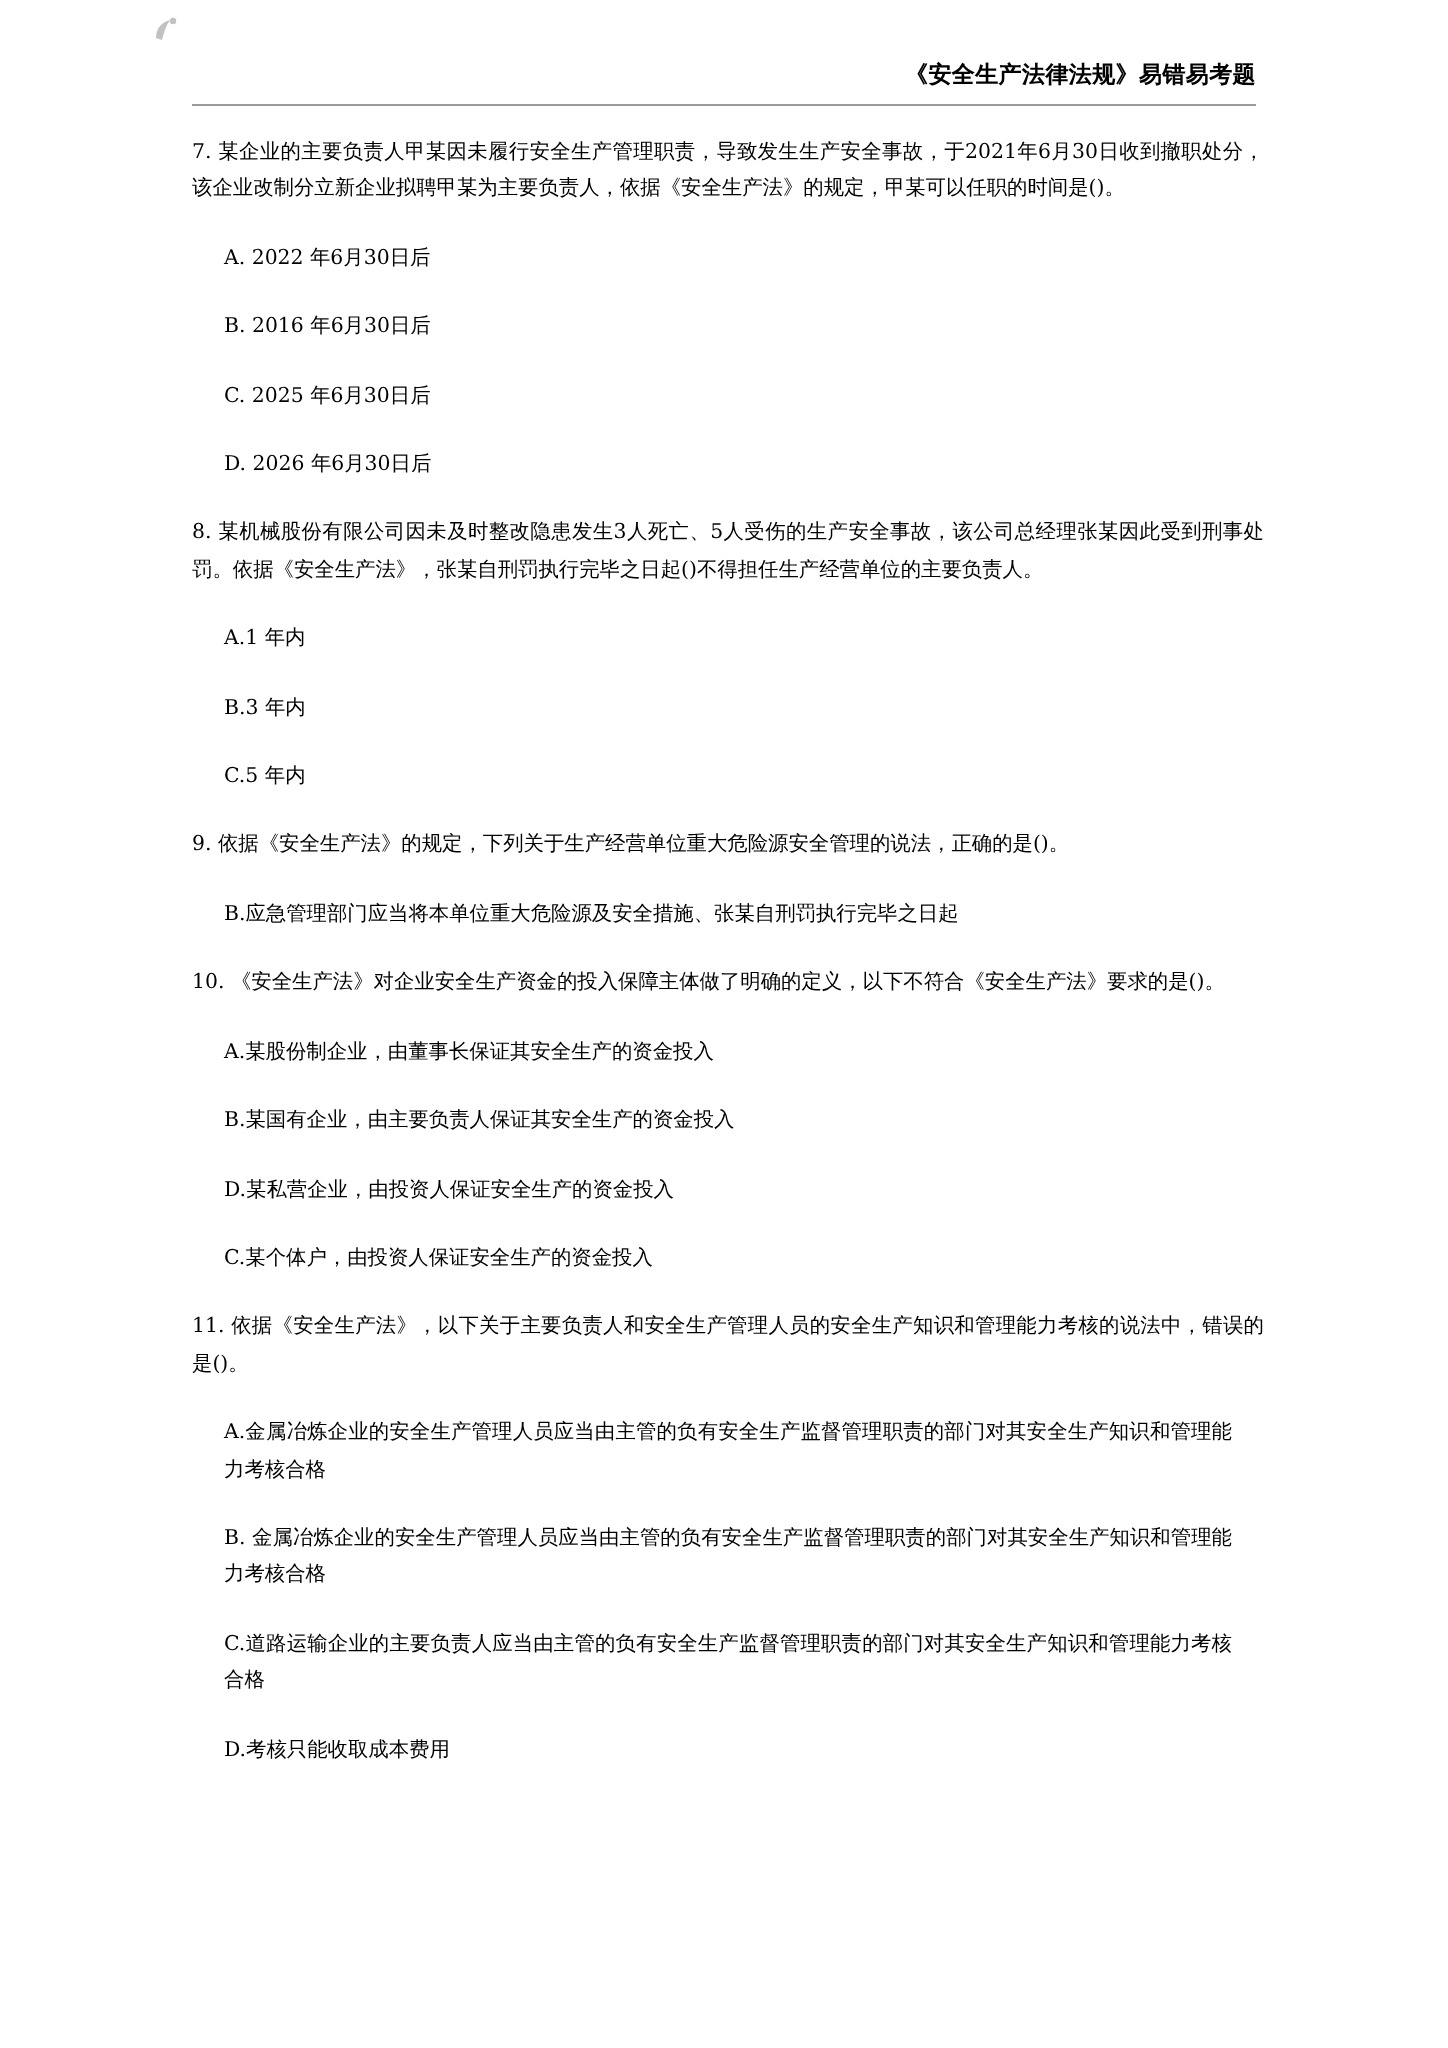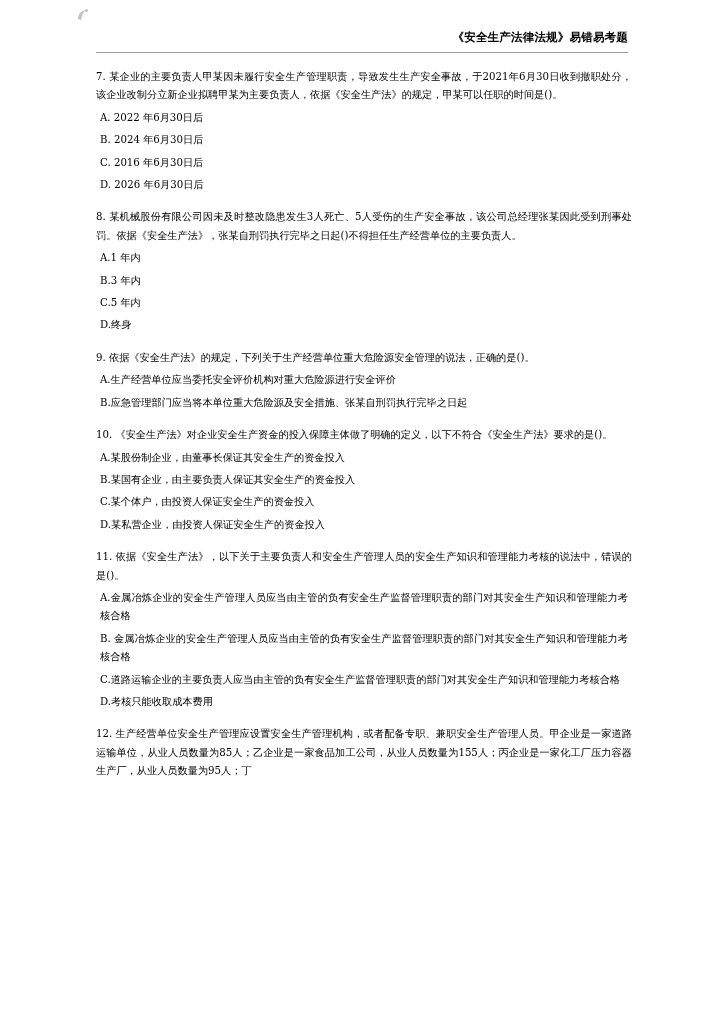--- a/index.html
+++ b/index.html
@@ -67,21 +67,21 @@
     margin-bottom: 14px;
   }
   .q-stem {
     text-align: justify;
     text-justify: inter-ideograph;
     margin: 0 0 0 0;
   }
   .q-option {
     text-align: justify;
     text-justify: inter-ideograph;
-    margin: 4px;
+    margin: 16px;
   }
 </style>
 </head>
 <body>
 
 <div class="page">
 
   <div class="corner-mark">
     <svg width="18" height="18" viewBox="0 0 18 18" aria-hidden="true">
       <path d="M4 13 C4 8, 7 5, 11 4 C9 7, 8 10, 7 14 Z" fill="#c2c2c2"></path>
@@ -90,53 +90,48 @@
   </div>
 
   <div class="header">《安全生产法律法规》易错易考题</div>
   <div class="header-rule"></div>
 
   <div class="content">
 
     <div class="question">
       <p class="q-stem">7. 某企业的主要负责人甲某因未履行安全生产管理职责，导致发生生产安全事故，于2021年6月30日收到撤职处分，该企业改制分立新企业拟聘甲某为主要负责人，依据《安全生产法》的规定，甲某可以任职的时间是()。</p>
       <p class="q-option">A. 2022 年6月30日后</p>
-      <p class="q-option">B. 2024 年6月30日后</p>
-      <p class="q-option">C. 2016 年6月30日后</p>
+      <p class="q-option">B. 2016 年6月30日后</p>
+      <p class="q-option">C. 2025 年6月30日后</p>
       <p class="q-option">D. 2026 年6月30日后</p>
     </div>
 
     <div class="question">
       <p class="q-stem">8. 某机械股份有限公司因未及时整改隐患发生3人死亡、5人受伤的生产安全事故，该公司总经理张某因此受到刑事处罚。依据《安全生产法》，张某自刑罚执行完毕之日起()不得担任生产经营单位的主要负责人。</p>
       <p class="q-option">A.1 年内</p>
       <p class="q-option">B.3 年内</p>
       <p class="q-option">C.5 年内</p>
-      <p class="q-option">D.终身</p>
     </div>
 
     <div class="question">
       <p class="q-stem">9. 依据《安全生产法》的规定，下列关于生产经营单位重大危险源安全管理的说法，正确的是()。</p>
-      <p class="q-option">A.生产经营单位应当委托安全评价机构对重大危险源进行安全评价</p>
       <p class="q-option">B.应急管理部门应当将本单位重大危险源及安全措施、张某自刑罚执行完毕之日起</p>
     </div>
 
     <div class="question">
       <p class="q-stem">10. 《安全生产法》对企业安全生产资金的投入保障主体做了明确的定义，以下不符合《安全生产法》要求的是()。</p>
       <p class="q-option">A.某股份制企业，由董事长保证其安全生产的资金投入</p>
       <p class="q-option">B.某国有企业，由主要负责人保证其安全生产的资金投入</p>
+      <p class="q-option">D.某私营企业，由投资人保证安全生产的资金投入</p>
       <p class="q-option">C.某个体户，由投资人保证安全生产的资金投入</p>
-      <p class="q-option">D.某私营企业，由投资人保证安全生产的资金投入</p>
     </div>
 
     <div class="question">
       <p class="q-stem">11. 依据《安全生产法》，以下关于主要负责人和安全生产管理人员的安全生产知识和管理能力考核的说法中，错误的是()。</p>
       <p class="q-option">A.金属冶炼企业的安全生产管理人员应当由主管的负有安全生产监督管理职责的部门对其安全生产知识和管理能力考核合格</p>
       <p class="q-option">B. 金属冶炼企业的安全生产管理人员应当由主管的负有安全生产监督管理职责的部门对其安全生产知识和管理能力考核合格</p>
       <p class="q-option">C.道路运输企业的主要负责人应当由主管的负有安全生产监督管理职责的部门对其安全生产知识和管理能力考核合格</p>
       <p class="q-option">D.考核只能收取成本费用</p>
     </div>
 
-    <div class="question">
-      <p class="q-stem">12. 生产经营单位安全生产管理应设置安全生产管理机构，或者配备专职、兼职安全生产管理人员。甲企业是一家道路运输单位，从业人员数量为85人；乙企业是一家食品加工公司，从业人员数量为155人；丙企业是一家化工厂压力容器生产厂，从业人员数量为95人；丁</p>
-    </div>
 
   </div>
 </div>
 
 </body></html>

